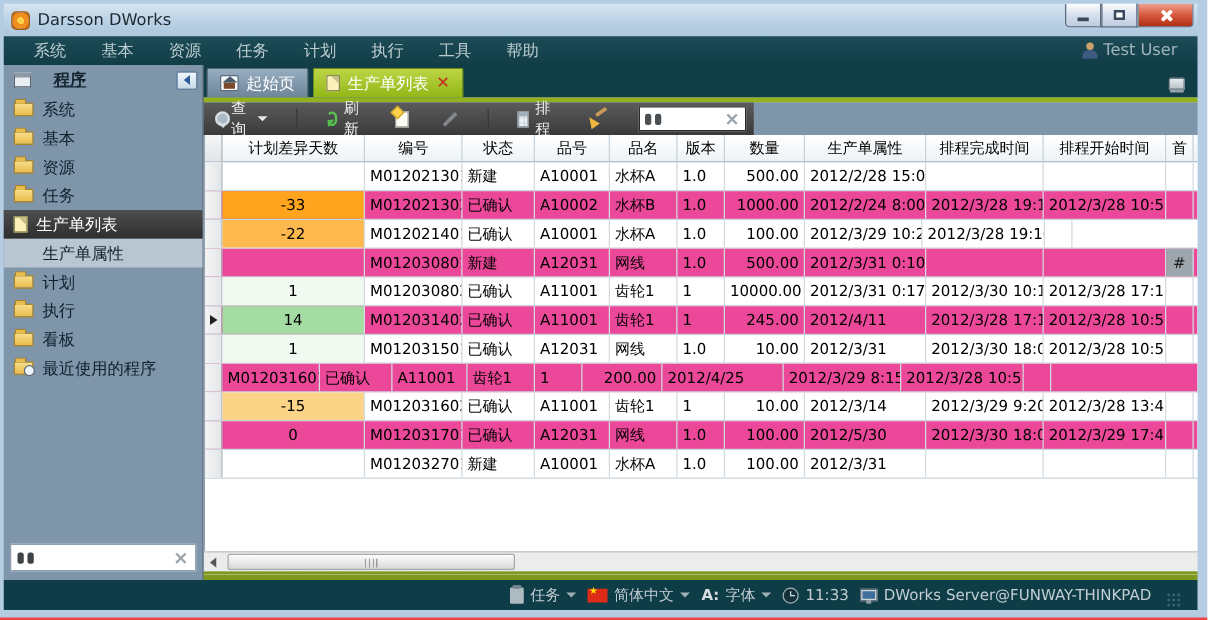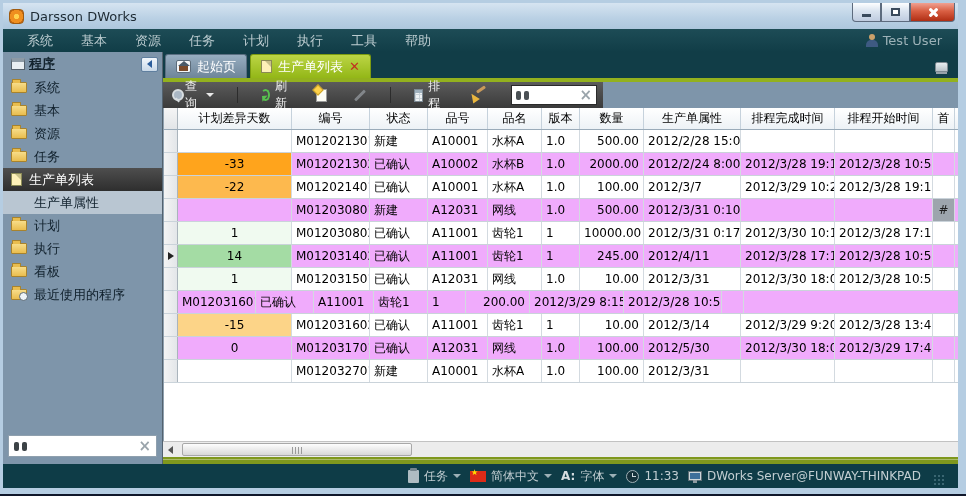--- a/index.html
+++ b/index.html
@@ -1,18 +1,18 @@
 <!DOCTYPE html>
 <html><head>
 <meta charset="utf-8">
 <style>
   * { margin:0; padding:0; box-sizing:border-box; }
   html,body { width:966px; height:496px; font-family:"DejaVu Sans","Liberation Sans",sans-serif; }
   #frame { position:relative; width:966px; height:496px; background:#b5cde2;
-           padding:3px 8px 6px 3px; border-bottom:2px solid #0f172a; display:flex; flex-direction:column; }
+           padding:3px 8px 6px 3px; border-bottom:2px solid #ef4444; display:flex; flex-direction:column; }
   
   .titlebar { height:26px; display:flex; align-items:center; padding-left:6px;
               background:linear-gradient(#dcea f0,#b9d0e4); background:linear-gradient(#d6e4f1,#b9d0e4 60%,#adc7dd); }
   .title-text { font-size:13px; color:#1d2a33; margin-left:6px; }
   .icon-gear { width:15px; height:15px; border-radius:4px; background:radial-gradient(circle at 50% 50%, #ffd24d 0 30%, #ef8f1f 31% 70%, #c96a12 71%); border:1px solid #a05c10; }
   .winbtns { position:absolute; top:3px; right:11px; display:flex; }
   .wbtn { height:19px; border:1px solid #5d6b7e; border-top:none; display:flex; align-items:center; justify-content:center; }
   .wbtn.min,.wbtn.max { width:29px; background:linear-gradient(#fdfeff,#d9e3ef 45%,#bfcce0); }
   .wbtn.min { border-radius:0 0 0 4px; }
   .wbtn.close { width:45px; background:linear-gradient(#f0a192,#d95f43 45%,#b02e14); border-radius:0 0 4px 0; }
@@ -27,21 +27,21 @@
   .menubar .spacer { flex:1; }
   .user-area { display:flex; align-items:center; gap:5px; color:#9db2b8; font-size:13px; padding-right:6px; }
   .icon-person { position:relative; width:12px; height:13px; }
   .icon-person::before { content:""; position:absolute; left:3px; top:0; width:6px; height:6px; border-radius:50%; background:#caa06a; }
   .icon-person::after { content:""; position:absolute; left:0; top:6px; width:12px; height:7px; border-radius:5px 5px 0 0; background:#3e5a82; }
   
   .main { flex:1; display:flex; min-height:0; }
   
   .sidebar { width:160px; background:#7e95aa; border-right:1px solid #53626f; display:flex; flex-direction:column; }
   .sb-header { height:24px; display:flex; align-items:center; padding:0 4px 0 8px; color:#10202c; font-size:13px; font-weight:bold; }
-  .sb-header .lbl { flex:1; margin-left:4px; color:#14242f;text-decoration:underline; }
+  .sb-header .lbl { flex:1; margin-left:18px; color:#14242f;text-decoration:underline; }
   .icon-app { width:14px; height:12px; background:#e9eef2; border:1px solid #55616c; border-top:4px solid #8d9aa5; }
   .collapse-btn { width:17px; height:15px; background:linear-gradient(#f2f7fb,#c9d9e8); border:1px solid #5f7f9f; border-radius:2px; display:flex; align-items:center; justify-content:center; }
   .tri-left { width:0; height:0; border-top:4px solid transparent; border-bottom:4px solid transparent; border-right:5px solid #2b5d9b; }
   .sb-item { height:23px; display:flex; align-items:center; padding-left:8px; gap:7px; font-size:13px; color:#10202c; cursor:default; }
   .sb-item.selected { background:linear-gradient(#4e4e4e,#2e2e2e); color:#fff; }
   .sb-item.sub { background:#b9c6d2; padding-left:31px; }
   .icon-folder { position:relative; width:16px; height:11px; background:linear-gradient(#f7dd8a,#e9bd4e); border:1px solid #a8832d; border-radius:1px; }
   .icon-folder::before { content:""; position:absolute; top:-4px; left:0; width:7px; height:3px; background:#e9bd4e; border:1px solid #a8832d; border-bottom:none; border-radius:1px 1px 0 0; }
   .icon-folder.recent::after { content:""; position:absolute; right:-2px; bottom:-2px; width:7px; height:7px; border-radius:50%; background:#eef4f8; border:1px solid #5b6a77; }
   .icon-doc { position:relative; width:11px; height:13px; background:#fdf6d8; border:1px solid #8a8a56; }
@@ -87,21 +87,21 @@
   .icon-broom::before { content:""; position:absolute; right:0; top:0; width:10px; height:3px; background:#c99a5a; transform:rotate(-35deg); border-radius:1px; }
   .icon-broom::after { content:""; position:absolute; left:0; bottom:0; width:0; height:0; border-left:4px solid transparent; border-right:4px solid transparent; border-bottom:9px solid #eab63e; transform:rotate(-35deg); }
   .tb-search { width:152px; height:20px; background:#fff; border:1px solid #2a2a2a; display:flex; align-items:center; padding:0 4px; margin-left:2px; }
   .tb-search .icon-binoc::before,.tb-search .icon-binoc::after { background:#4a5054; }
   
   .gridwrap { flex:1; background:#fff; overflow:hidden; position:relative; font-size:12px; border-left:1px solid #8fa0ae; }
   .g-header { display:flex; height:22px; background:linear-gradient(#ffffff,#edf2f6); border-bottom:1px solid #9aabb9; }
   .g-hcell { border-right:1px solid #c6d2dc; display:flex; align-items:center; justify-content:center; color:#000; overflow:hidden; white-space:nowrap; flex:none; }
   .g-hcell.rowhdr { background:linear-gradient(#f5f5f5,#e2e5e8); border-right:1px solid #aab4bc; }
   .g-row { display:flex; height:23px; border-bottom:1px solid #cad3da; background:#fff; }
-  .g-row.alt { background:#f0abfc; }
+  .g-row.alt { background:#ec4899; }
   .g-cell { border-right:1px solid #d3dae0; padding:0 4px; line-height:22px; white-space:nowrap; overflow:hidden; flex:none; color:#000; }
   .g-cell.center { text-align:center; } .g-cell.right { text-align:right; }
   .g-cell.rowhdr { padding:0; background:linear-gradient(90deg,#f4f4f4,#e3e6e9); border-right:1px solid #aab4bc; display:flex; align-items:center; justify-content:center; }
   .tri-right { width:0; height:0; border-top:4px solid transparent; border-bottom:4px solid transparent; border-left:6px solid #222; }
   .g-cell.hash { background:#9da5ad; color:#1d1d1d; text-align:center; padding:0; }
   
   .hscroll { height:16px; background:#ececec; border-top:1px solid #c2c2c2; display:flex; align-items:center; position:relative; }
   .hs-btn { width:15px; height:15px; display:flex; align-items:center; justify-content:center; }
   .hs-thumb { position:absolute; left:19px; width:230px; height:13px; top:1px; background:linear-gradient(#fdfdfd,#d8d8d8); border:1px solid #a8a8a8; border-radius:2px; }
   .hs-thumb::after { content:""; position:absolute; left:50%; top:3px; width:10px; height:7px; transform:translateX(-50%);
@@ -302,36 +302,35 @@
               <div class="g-cell" style="width: 22px;"></div>
             </div>
             <div class="g-row alt">
               <div class="g-cell rowhdr" style="width: 14px;"></div>
               <div class="g-cell center" style="width: 114px; background: rgb(255, 164, 28);">-33</div>
               <div class="g-cell" style="width: 78px;">M012021302</div>
               <div class="g-cell" style="width: 58px;">已确认</div>
               <div class="g-cell" style="width: 60px;">A10002</div>
               <div class="g-cell" style="width: 54px;">水杯B</div>
               <div class="g-cell" style="width: 38px;">1.0</div>
-              <div class="g-cell right" style="width: 64px;">2000.00</div>
+              <div class="g-cell right" style="width: 64px;">1000.00</div>
               <div class="g-cell" style="width: 97px;">2012/2/24 8:00</div>
               <div class="g-cell" style="width: 94px;">2012/3/28 19:10</div>
               <div class="g-cell" style="width: 98px;">2012/3/28 10:52</div>
               <div class="g-cell" style="width: 22px;"></div>
             </div>
             <div class="g-row">
               <div class="g-cell rowhdr" style="width: 14px;"></div>
               <div class="g-cell center" style="width: 114px; background: rgb(253, 185, 78);">-22</div>
               <div class="g-cell" style="width: 78px;">M012021401</div>
               <div class="g-cell" style="width: 58px;">已确认</div>
               <div class="g-cell" style="width: 60px;">A10001</div>
               <div class="g-cell" style="width: 54px;">水杯A</div>
               <div class="g-cell" style="width: 38px;">1.0</div>
               <div class="g-cell right" style="width: 64px;">100.00</div>
-              <div class="g-cell" style="width: 97px;">2012/3/7</div>
               <div class="g-cell" style="width: 94px;">2012/3/29 10:20</div>
               <div class="g-cell" style="width: 98px;">2012/3/28 19:10</div>
               <div class="g-cell" style="width: 22px;"></div>
             </div>
             <div class="g-row alt">
               <div class="g-cell rowhdr" style="width: 14px;"></div>
               <div class="g-cell center" style="width: 114px;"></div>
               <div class="g-cell" style="width: 78px;">M012030801</div>
               <div class="g-cell" style="width: 58px;">新建</div>
               <div class="g-cell" style="width: 60px;">A12031</div>
@@ -388,20 +387,21 @@
               <div class="g-cell" style="width: 22px;"></div>
             </div>
             <div class="g-row alt">
               <div class="g-cell rowhdr" style="width: 14px;"></div>
               <div class="g-cell" style="width: 78px;">M012031601</div>
               <div class="g-cell" style="width: 58px;">已确认</div>
               <div class="g-cell" style="width: 60px;">A11001</div>
               <div class="g-cell" style="width: 54px;">齿轮1</div>
               <div class="g-cell" style="width: 38px;">1</div>
               <div class="g-cell right" style="width: 64px;">200.00</div>
+              <div class="g-cell" style="width: 97px;">2012/4/25</div>
               <div class="g-cell" style="width: 94px;">2012/3/29 8:15</div>
               <div class="g-cell" style="width: 98px;">2012/3/28 10:52</div>
               <div class="g-cell" style="width: 22px;"></div>
             </div>
             <div class="g-row">
               <div class="g-cell rowhdr" style="width: 14px;"></div>
               <div class="g-cell center" style="width: 114px; background: rgb(252, 212, 136);">-15</div>
               <div class="g-cell" style="width: 78px;">M012031602</div>
               <div class="g-cell" style="width: 58px;">已确认</div>
               <div class="g-cell" style="width: 60px;">A11001</div>

